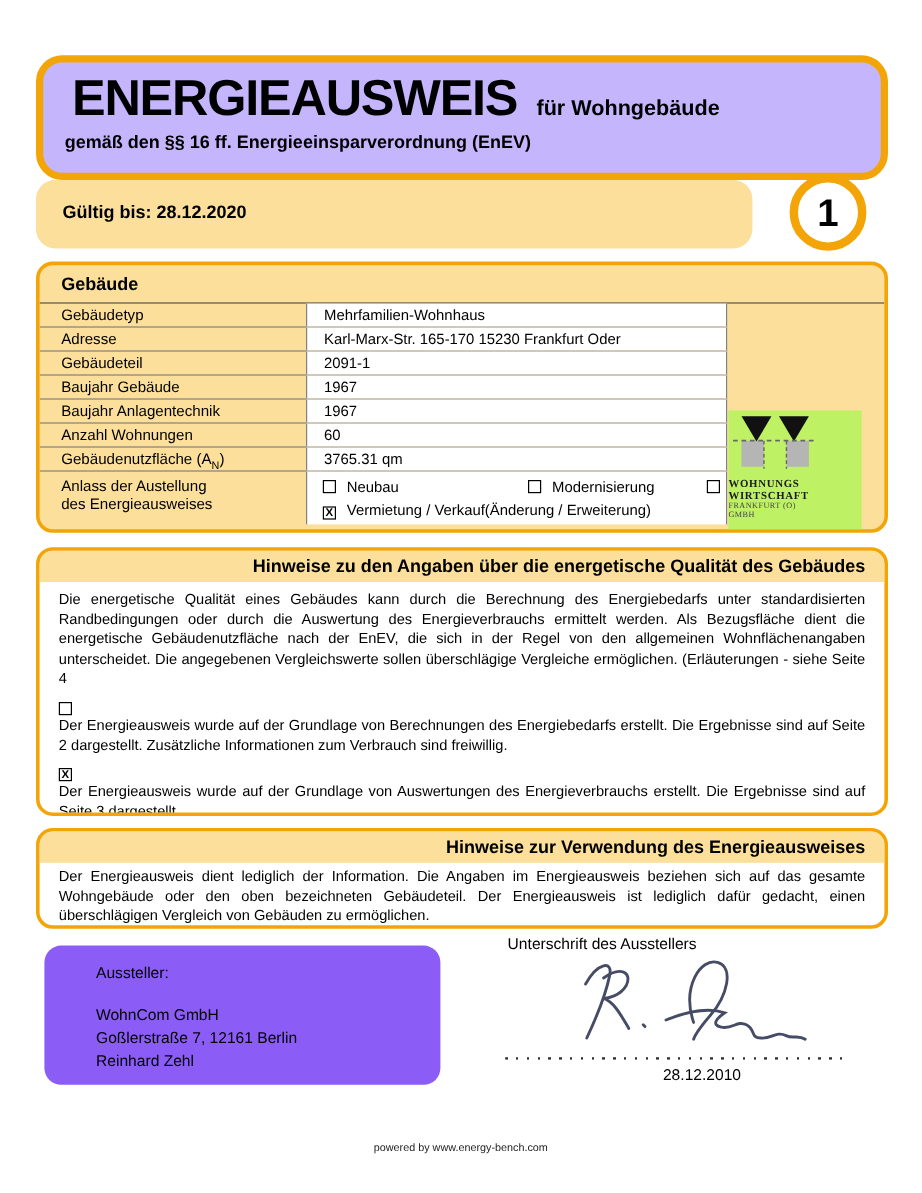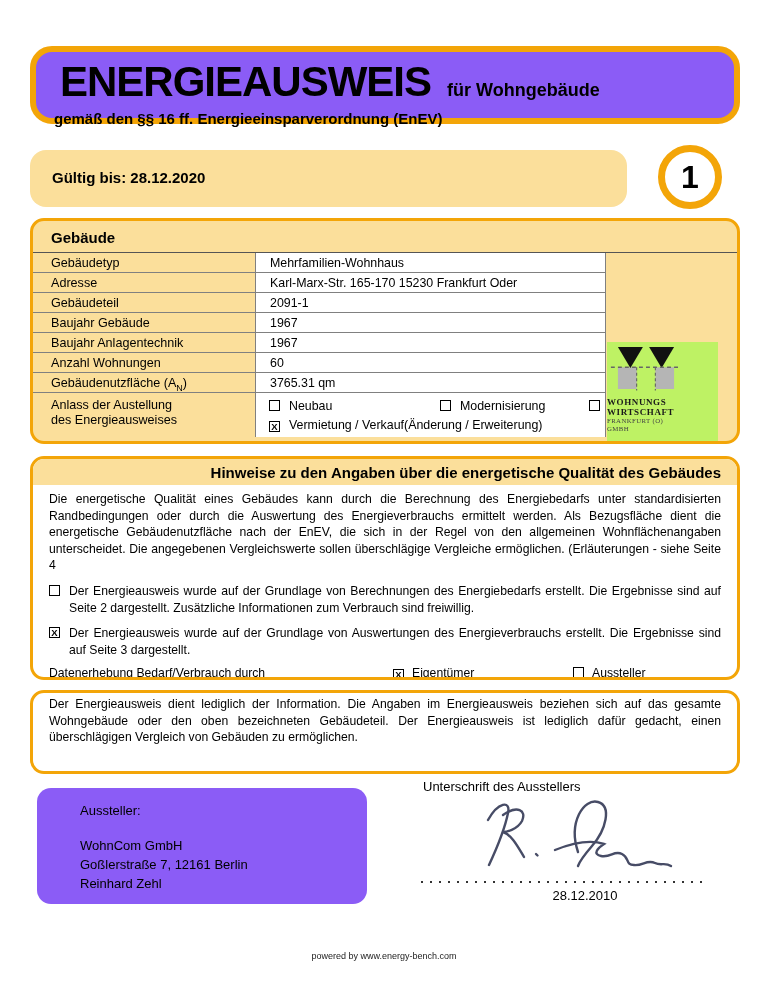--- a/index.html
+++ b/index.html
@@ -1,21 +1,21 @@
 <!DOCTYPE html>
 <html><head>
 <meta charset="utf-8">
 <style>
   html,body{margin:0;padding:0;background:#fff;}
   .page{position:relative;width:768px;height:994px;background:#ffffff;
         font-family:"Liberation Sans",sans-serif;color:#000;overflow:hidden;}
 
   
-  .header-box{position:absolute;left:30px;top:46px;width:710px;height:78px;
-      background:#8b5cf6;border:6px solid #F3A508;border-radius:22px;box-sizing:border-box;}
+  .header-box{position:absolute;left:30px;top:46px;width:710px;height:104px;
+      background:#c4b5fd;border:6px solid #F3A508;border-radius:22px;box-sizing:border-box;}
   .header-line1{position:absolute;left:24px;top:6px;white-space:nowrap;}
   .main-title{font-size:42px;font-weight:bold;letter-spacing:-1px;display:inline-block;vertical-align:baseline;}
   .title-suffix{font-size:18px;font-weight:bold;display:inline-block;margin-left:16px;vertical-align:baseline;}
   .header-line2{position:absolute;left:18px;top:58px;font-size:15px;font-weight:bold;}
 
   
   .valid-box{position:absolute;left:30px;top:150px;width:597px;height:57px;background:#FBDF9B;
       border-radius:16px;box-sizing:border-box;}
   .valid-box span{position:absolute;left:22px;top:19px;font-size:15px;font-weight:bold;}
   .page-circle{position:absolute;left:658px;top:145px;width:64px;height:64px;border:7px solid #F3A508;
@@ -47,21 +47,21 @@
       line-height:9.5px;color:#1a1a1a;}
   .logo-text2{font-family:"Liberation Serif",serif;font-size:6.8px;letter-spacing:0.4px;
       line-height:7.5px;color:#444;}
 
   
   .hint-box{position:absolute;left:30px;width:710px;background:#fff;border:3px solid #F3A508;
       border-radius:14px;box-sizing:border-box;overflow:hidden;}
   .hint-title{background:#FBDF9B;padding:5px 16px 4px 16px;font-size:15px;font-weight:bold;text-align:right;}
   .hint-body{padding:6px 16px 6px 16px;font-size:12.2px;line-height:16.6px;}
   .hint-body p{margin:0;text-align:justify;}
-  .cb-para{display:flex;margin-top:9px;}
+  .cb-para{display:flex;margin-top:9px;flex-direction:column;}
   .cb-para .cb{margin:2px 9px 0 0;}
   .cb-para .txt{flex:1;text-align:justify;}
   .daten-row{position:relative;height:17px;margin-top:7px;}
   .daten-row .slot{position:absolute;top:0;white-space:nowrap;}
   .daten-row .cb{margin-right:8px;vertical-align:-1px;}
 
   
   .issuer-box{position:absolute;left:37px;top:788px;width:330px;height:116px;background:#8b5cf6;
       border-radius:14px;box-sizing:border-box;padding:15px 0 0 43px;font-size:13px;}
   .issuer-lines{margin-top:18px;line-height:19px;}
@@ -172,20 +172,21 @@
       <div class="daten-row">
         <span class="slot" style="left:0;">Datenerhebung Bedarf/Verbrauch durch</span>
         <span class="slot" style="left:344px;"><span class="cb">X</span><span>Eigentümer</span></span>
         <span class="slot" style="left:524px;"><span class="cb"></span><span>Aussteller</span></span>
       </div>
 
     </div>
   </div>
 
   <div class="hint-box" style="top:690px;height:84px;">
+    <div class="hint-title">Hinweise zur Verwendung des Energieausweises</div>
     <div class="hint-body" style="padding-top:3px;">
       <p>Der Energieausweis dient lediglich der Information. Die Angaben im Energieausweis beziehen sich auf das gesamte Wohngebäude oder den oben bezeichneten Gebäudeteil. Der Energieausweis ist lediglich dafür gedacht, einen überschlägigen Vergleich von Gebäuden zu ermöglichen.</p>
     </div>
   </div>
 
   <div class="issuer-box">
     <div>Aussteller:</div>
     <div class="issuer-lines">
       <div>WohnCom GmbH</div>
       <div>Goßlerstraße 7, 12161 Berlin</div>

